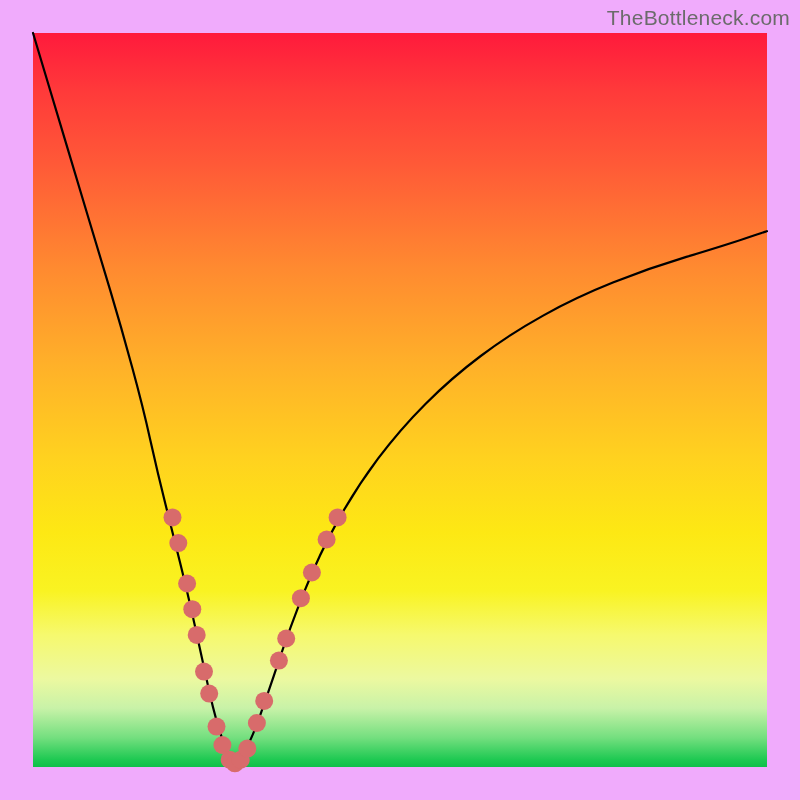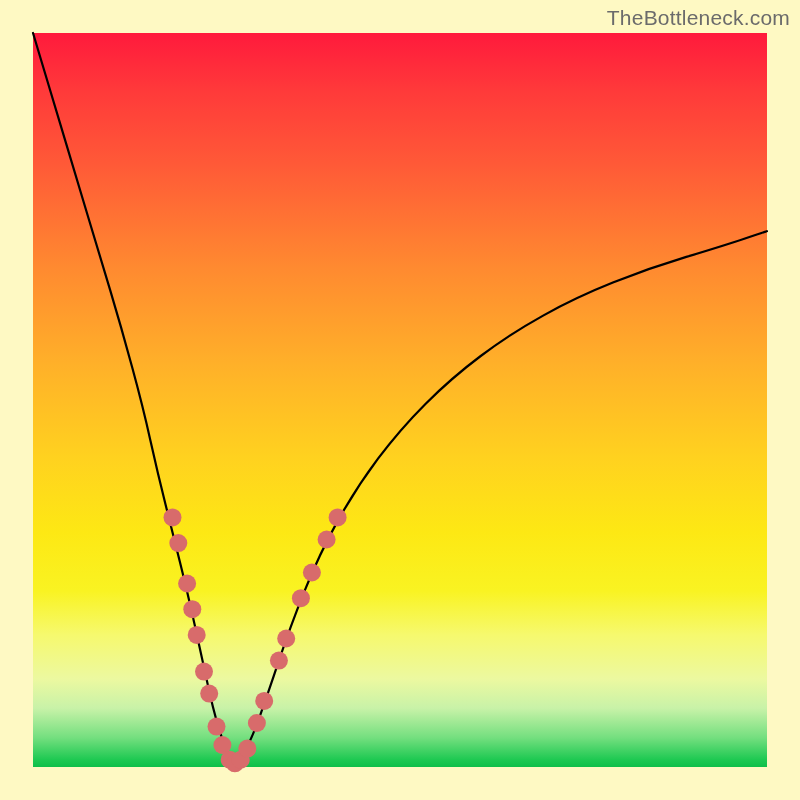--- a/index.html
+++ b/index.html
@@ -8,21 +8,21 @@
     width: 800px;
     height: 800px;
     overflow: hidden;
     background: #000;
     font-family: Arial, Helvetica, sans-serif;
   }
   .frame {
     position: absolute;
     left: 0; top: 0;
     width: 800px; height: 800px;
-    background: #fef9c3;
+    background: #f0abfc;
   }
   .plot-area {
     position: absolute;
     left: 33px;
     top: 33px;
     width: 734px;
     height: 734px;
     
     background: linear-gradient(
       to bottom,

